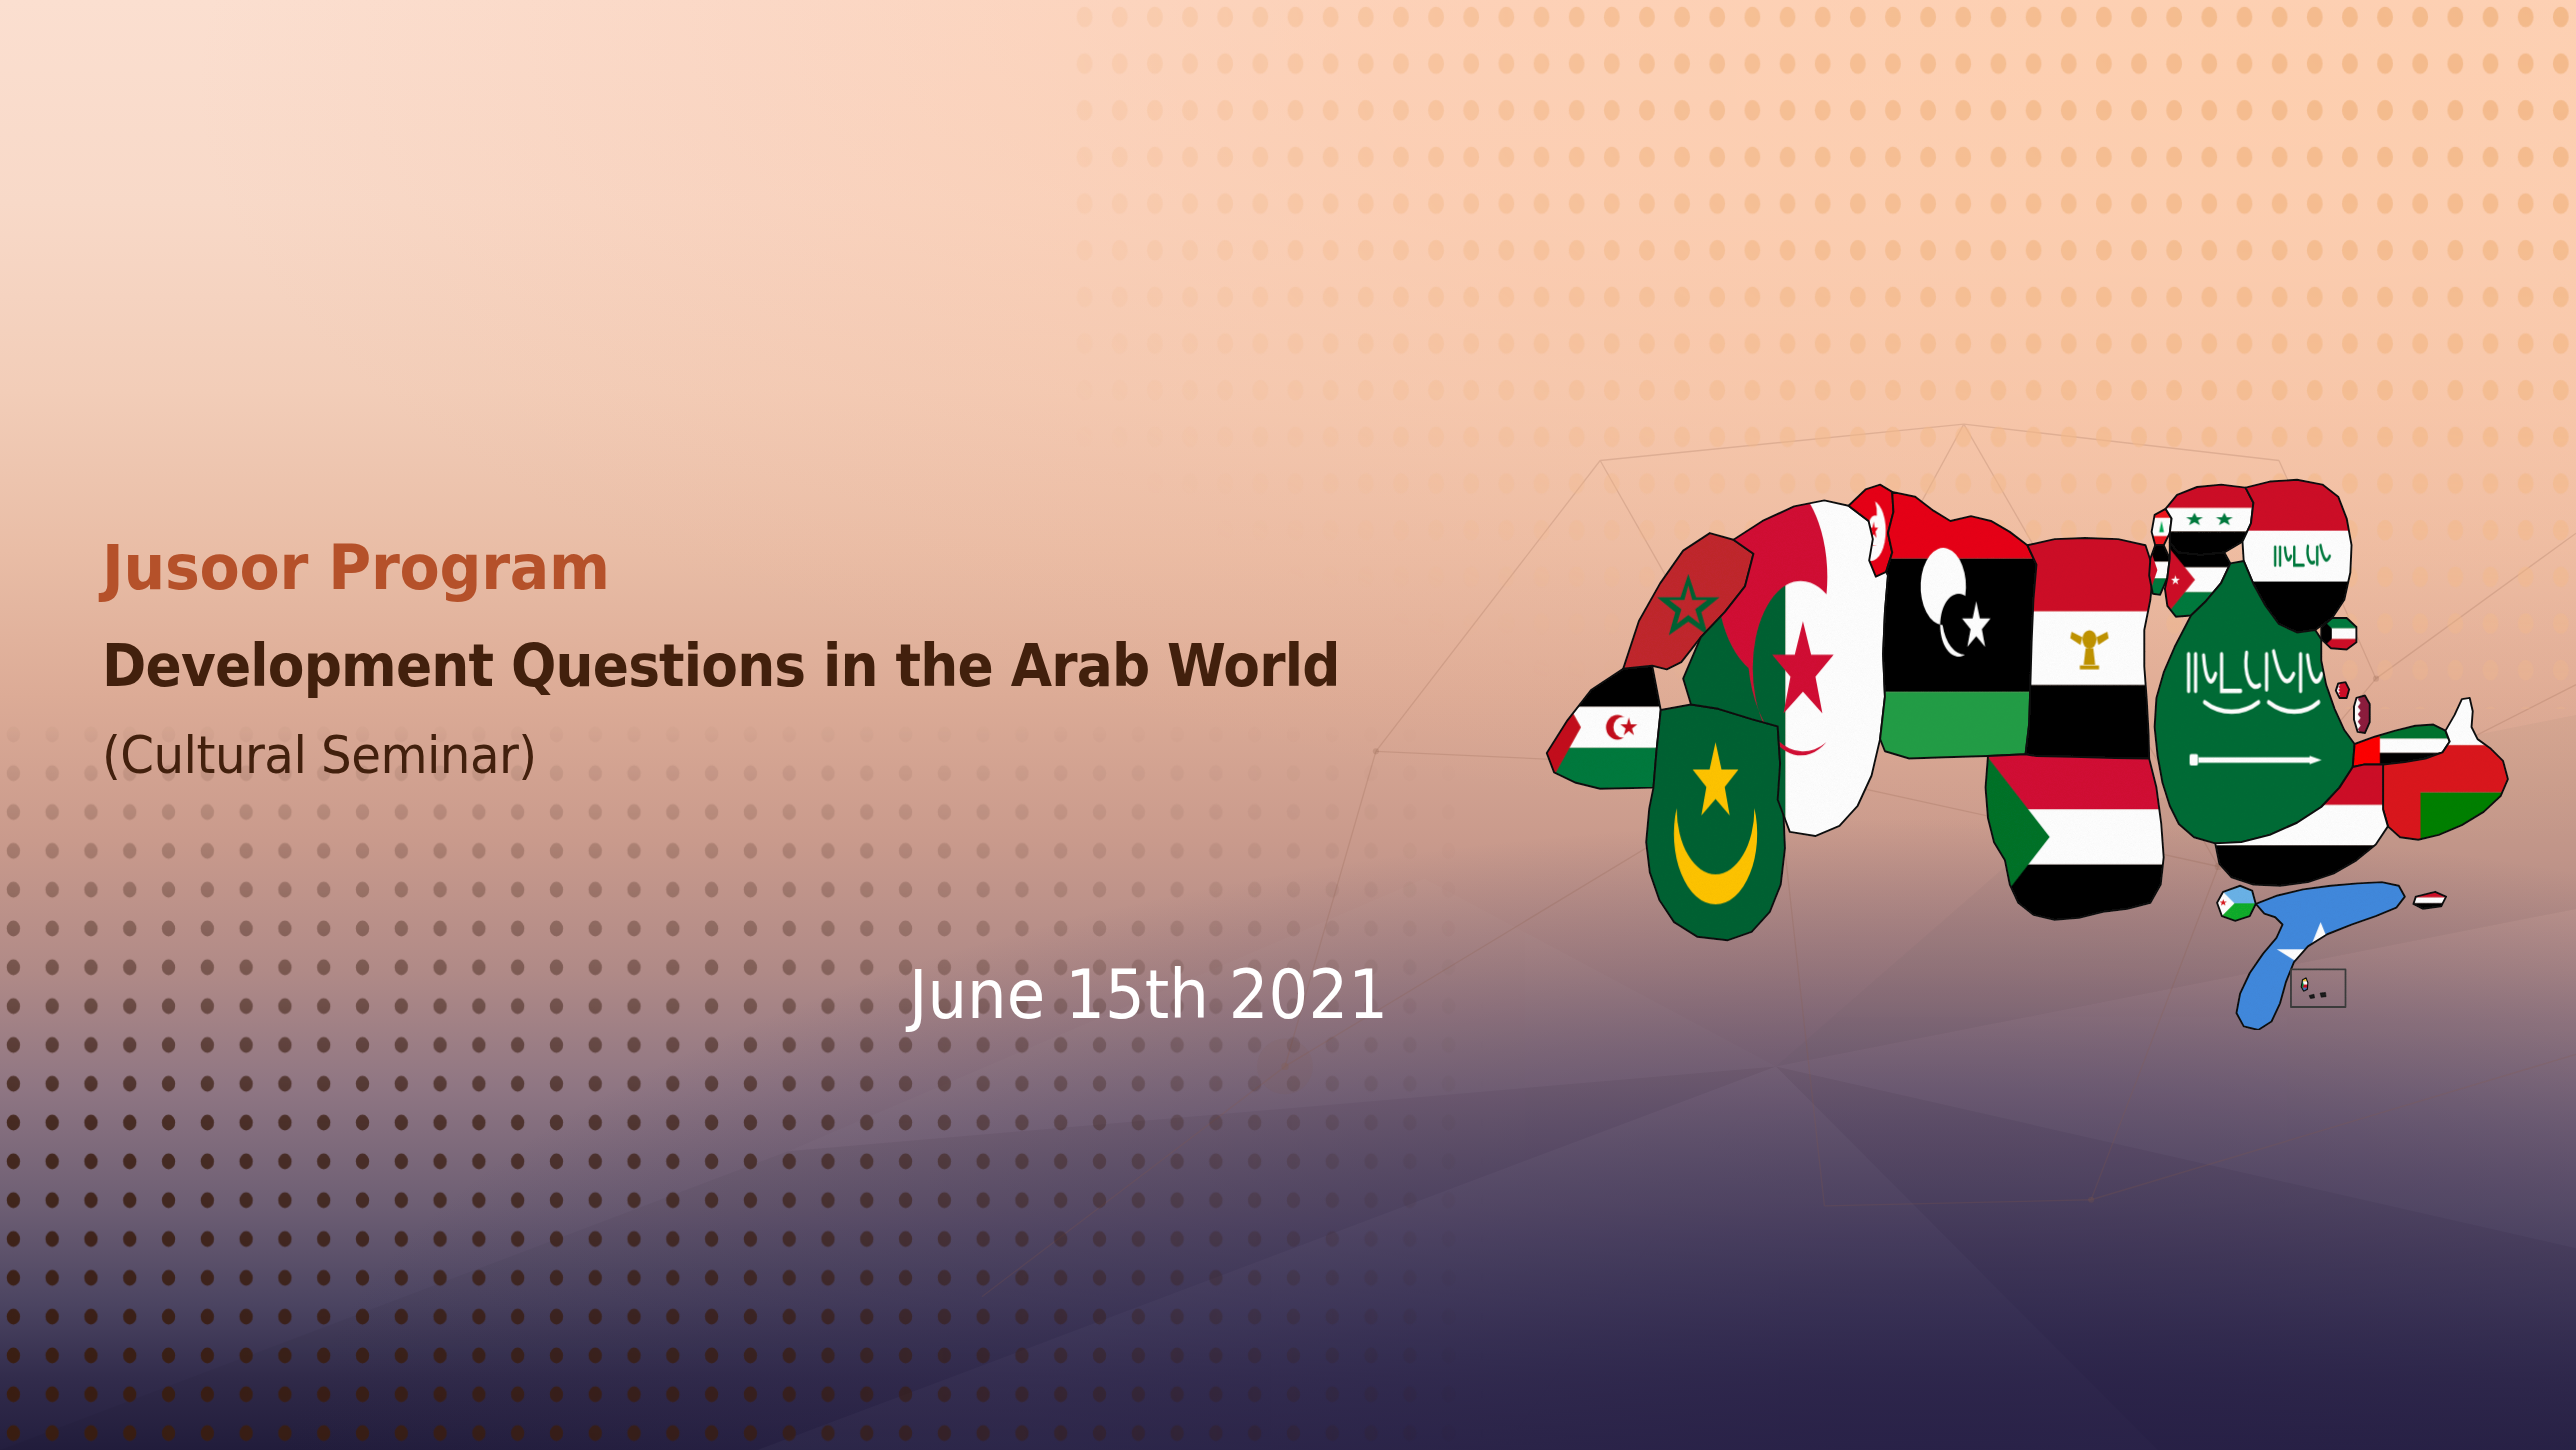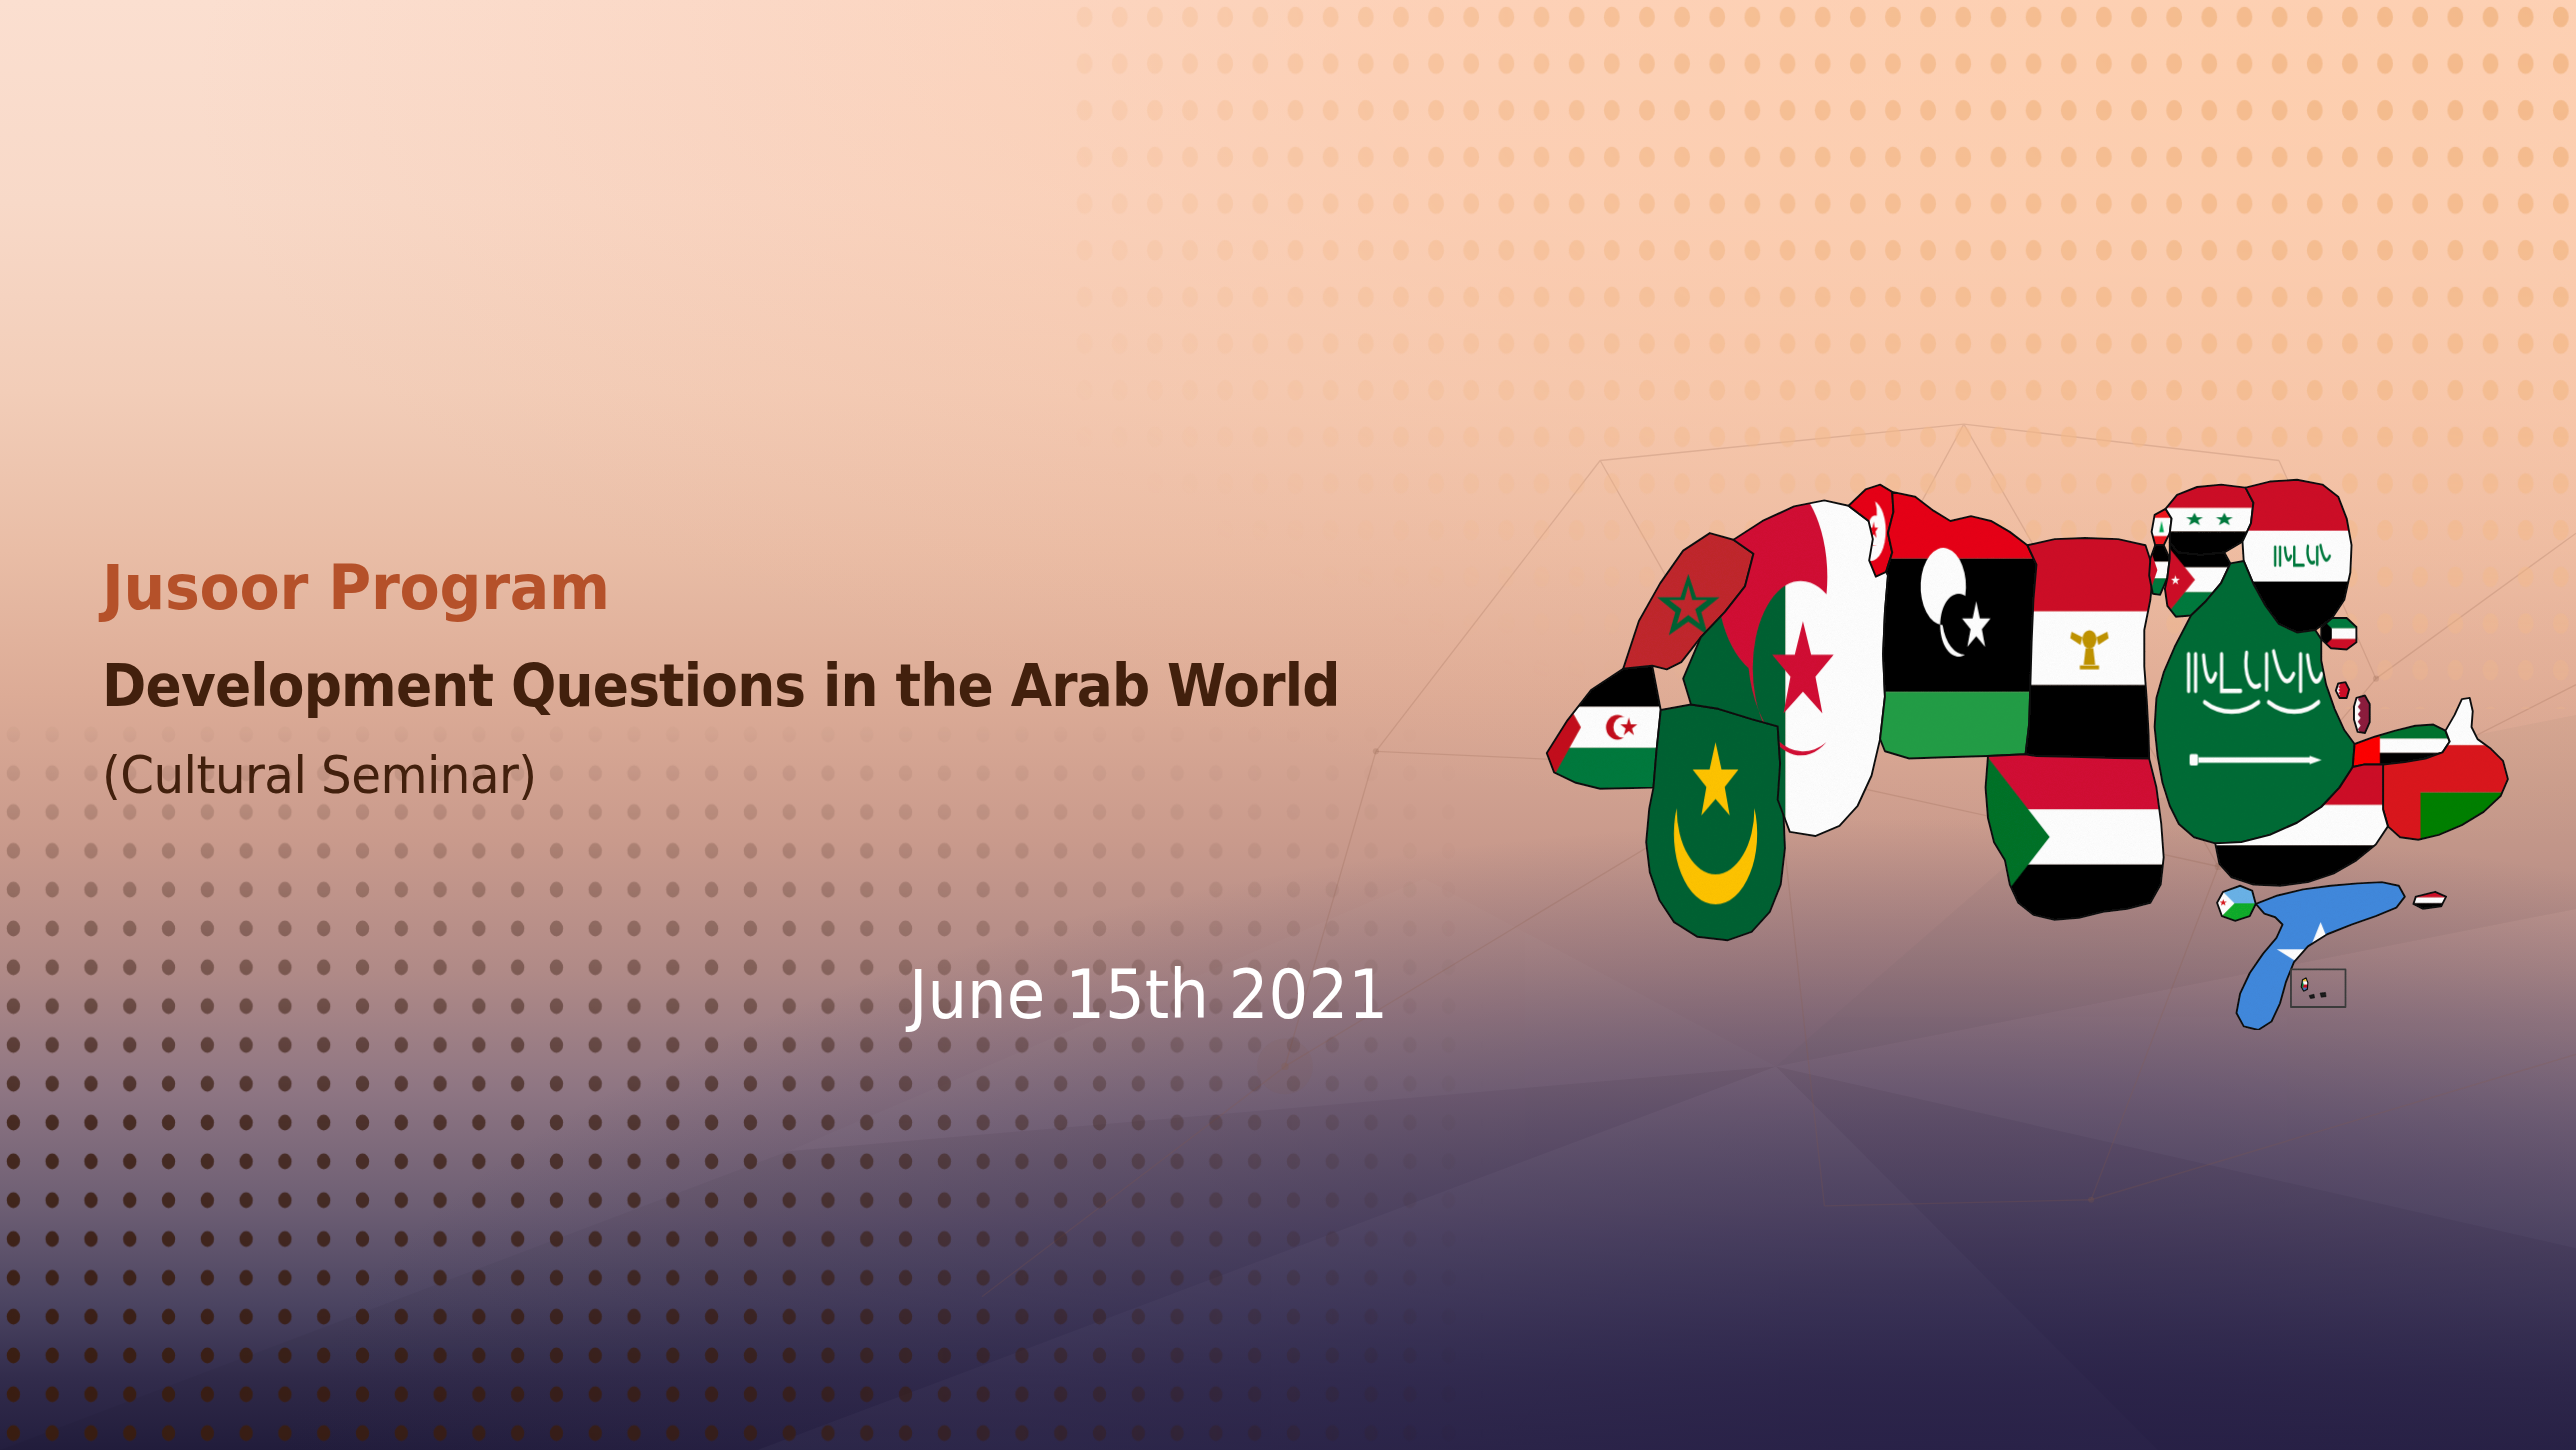--- a/index.html
+++ b/index.html
@@ -62,21 +62,21 @@
   .dots { position: absolute; }
   .dots svg { width: 100%; height: 100%; display: block; }
 
   #dots-topright { left: 1067px; top: -6px; width: 1515px; height: 715px; }
   #dots-bottomleft { left: -6px; top: 715px; width: 1491px; height: 746px; }
 
   
   .text-block {
     position: absolute;
     left: 102px;
-    top: 556px;
+    top: 536px;
     width: 1424px;
   }
   .t-program {
     font-family: "DejaVu Sans", sans-serif;
     font-weight: bold;
     font-size: 63px;
     line-height: 1.02;
     letter-spacing: -0.3px;
     color: #b5512a;
     transform: scaleX(0.93);

